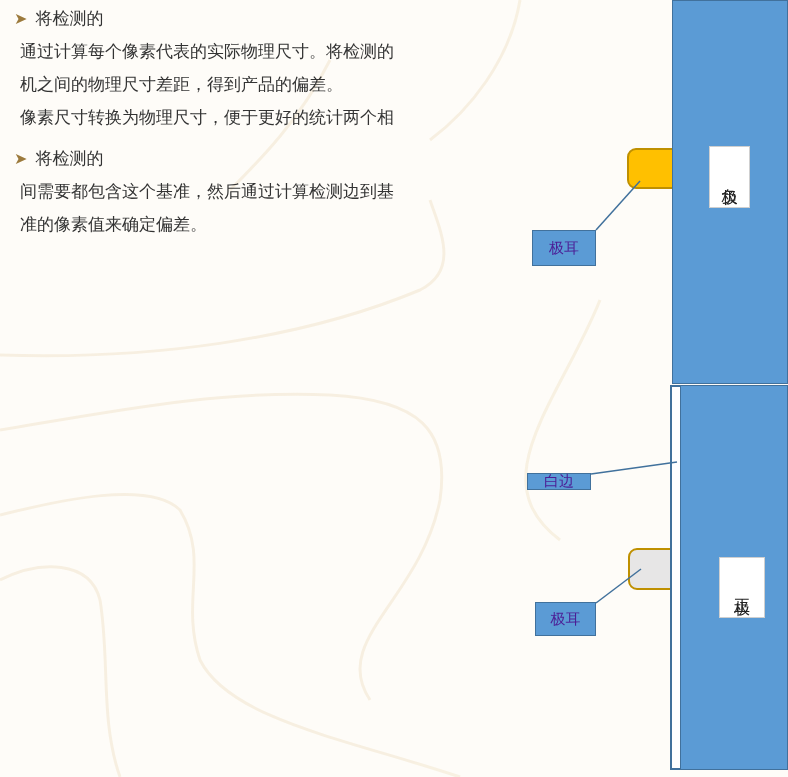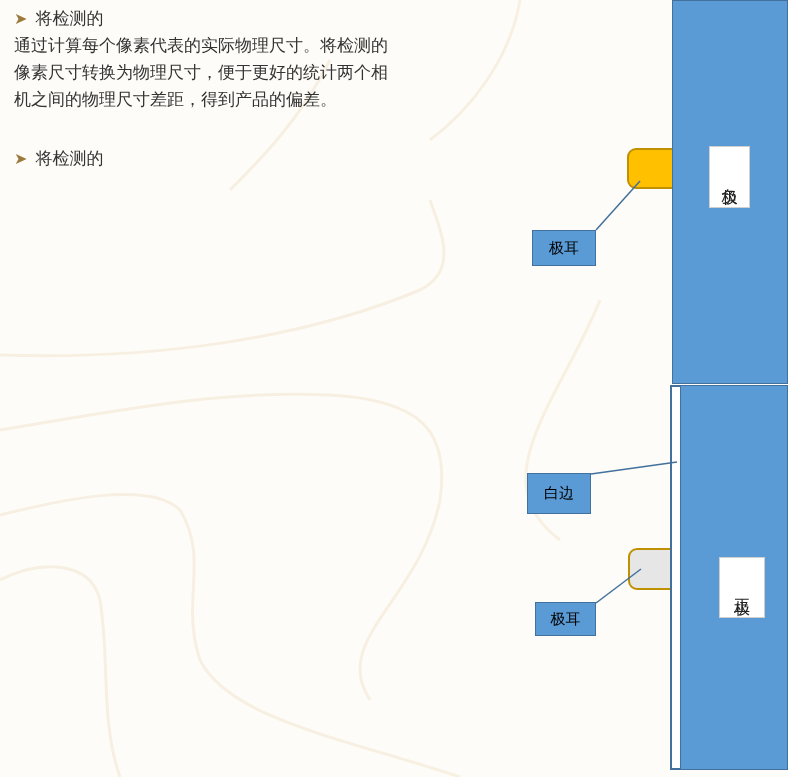--- a/index.html
+++ b/index.html
@@ -5,25 +5,25 @@
     html, body { margin:0; padding:0; }
     body {
       width:788px; height:777px; position:relative; overflow:hidden;
       background:#fefcf8;
       font-family: "DejaVu Sans", sans-serif;
     }
     .bg { position:absolute; left:0; top:0; width:788px; height:777px; }
     .text-block { position:absolute; left:14px; width:420px; color:#333333; font-size:17px; line-height:27px; }
     .heading { display:flex; align-items:center; height:27px; }
     .arrow { color:#9c7a3c; font-size:16px; margin-right:8px; }
-    .para { margin:0; }
+    .para { margin:6px; }
     .plate { position:absolute; background:#5b9bd5; border:1px solid #41719c; box-sizing:border-box; }
     .tab { position:absolute; border-radius:9px; box-sizing:border-box; }
     .label-box { position:absolute; background:#ffffff; box-sizing:border-box; color:#222; font-size:16px; line-height:22px; text-align:center; display:flex; align-items:center; justify-content:center; writing-mode:vertical-rl; text-orientation:upright; letter-spacing:2px; }
-    .callout { position:absolute; background:#5b9bd5; border:1px solid #41719c; box-sizing:border-box; color:#000000; font-size:15px; display:flex; align-items:center; justify-content:center; }
+    .callout { position:absolute; background:#5b9bd5; border:1px solid #41719c; box-sizing:border-box; color:#4c1d95; font-size:15px; display:flex; align-items:center; justify-content:center; }
     svg.lines { position:absolute; left:0; top:0; pointer-events:none; }
   </style>
 </head>
 <body>
 
 <svg class="bg" viewBox="0 0 788 777">
   <g fill="none" stroke="#f6eddc" stroke-width="3" opacity="0.8">
     <path d="M0 355 C150 360 300 340 420 290 C460 270 440 230 430 200"></path>
     <path d="M0 430 C120 410 220 390 330 395 C420 400 450 430 440 500 C420 600 330 640 370 700"></path>
     <path d="M0 515 C60 500 150 480 180 510 C210 560 180 600 200 660 C230 720 350 740 460 777"></path>
@@ -33,29 +33,31 @@
     <path d="M600 300 C560 400 480 480 560 540"></path>
   </g>
 </svg>
 
 <div class="text-block" style="top:5px;">
   <div class="heading">
     <span class="arrow">➤</span>
     <span>将检测的</span>
   </div>
   <p class="para">通过计算每个像素代表的实际物理尺寸。将检测的</p>
+  <p class="para">机之间的物理尺寸差距，得到产品的偏差。</p>
   <p class="para">像素尺寸转换为物理尺寸，便于更好的统计两个相</p>
-  <p class="para">机之间的物理尺寸差距，得到产品的偏差。</p>
 </div>
 
 <div class="text-block" style="top:145px;">
   <div class="heading">
     <span class="arrow">➤</span>
     <span>将检测的</span>
   </div>
+  <p class="para">间需要都包含这个基准，然后通过计算检测边到基</p>
+  <p class="para">准的像素值来确定偏差。</p>
 </div>
 
 <div class="tab" style="left:627px; top:148px; width:60px; height:41px; background:#ffc000; border:2px solid #bf9000;"></div>
 
 <div class="plate" style="left:672px; top:0px; width:116px; height:384px;"></div>
 <div class="label-box" style="left:709px; top:146px; width:41px; height:62px; border:1px solid #cfcfcf;">负极</div>
 
 <div class="tab" style="left:628px; top:548px; width:55px; height:42px; background:#e7e6e6; border:2px solid #bf9000;"></div>
 
 <div style="position:absolute; left:670px; top:385px; width:12px; height:385px; background:#ffffff; border:2px solid #41719c; box-sizing:border-box;"></div>
@@ -63,14 +65,14 @@
 <div class="plate" style="left:680px; top:385px; width:108px; height:385px;"></div>
 <div class="label-box" style="left:719px; top:557px; width:46px; height:61px; border:1px solid #cfcfcf;">正极</div>
 
 <svg class="lines" width="788" height="777">
   <line x1="596" y1="230" x2="640" y2="181" stroke="#41719c" stroke-width="1.5"></line>
   <line x1="591" y1="474" x2="677" y2="462" stroke="#41719c" stroke-width="1.5"></line>
   <line x1="596" y1="603" x2="641" y2="569" stroke="#41719c" stroke-width="1.5"></line>
 </svg>
 
 <div class="callout" style="left:532px; top:230px; width:64px; height:36px;">极耳</div>
-<div class="callout" style="left:527px; top:473px; width:64px; height:41px;">白边</div>
+<div class="callout" style="left:527px; top:473px; width:64px; height:17px;">白边</div>
 <div class="callout" style="left:535px; top:602px; width:61px; height:34px;">极耳</div>
 
 </body></html>

